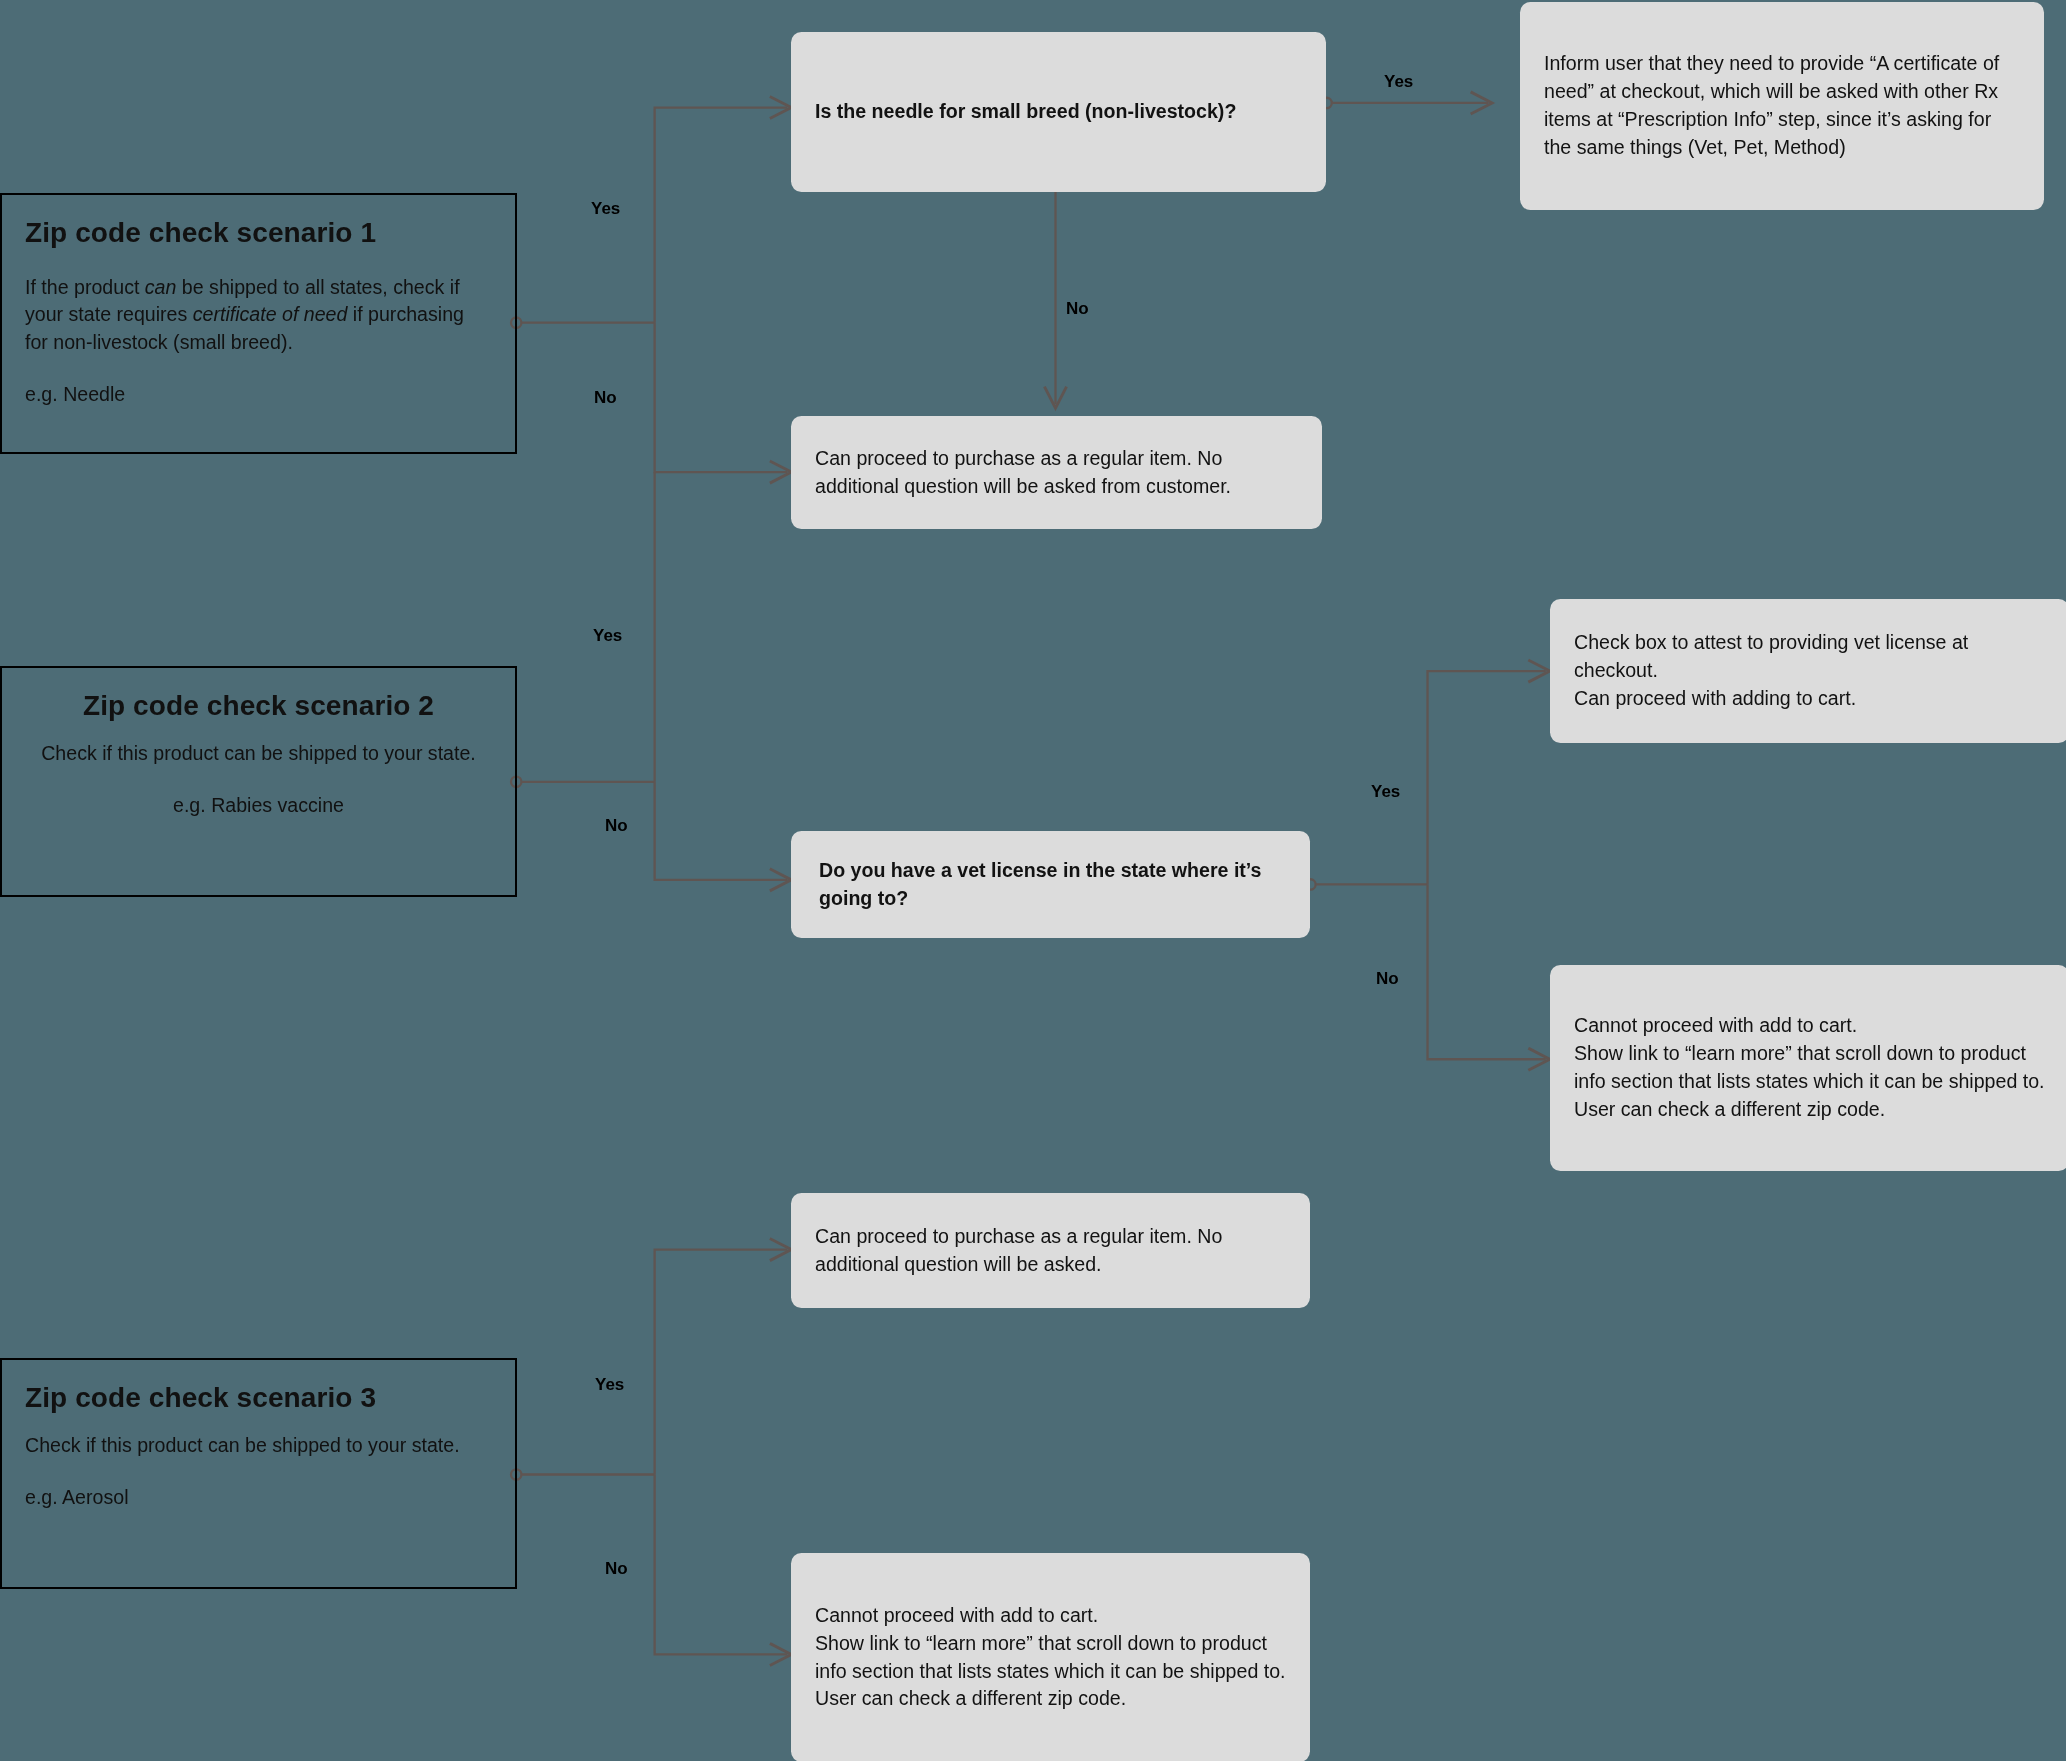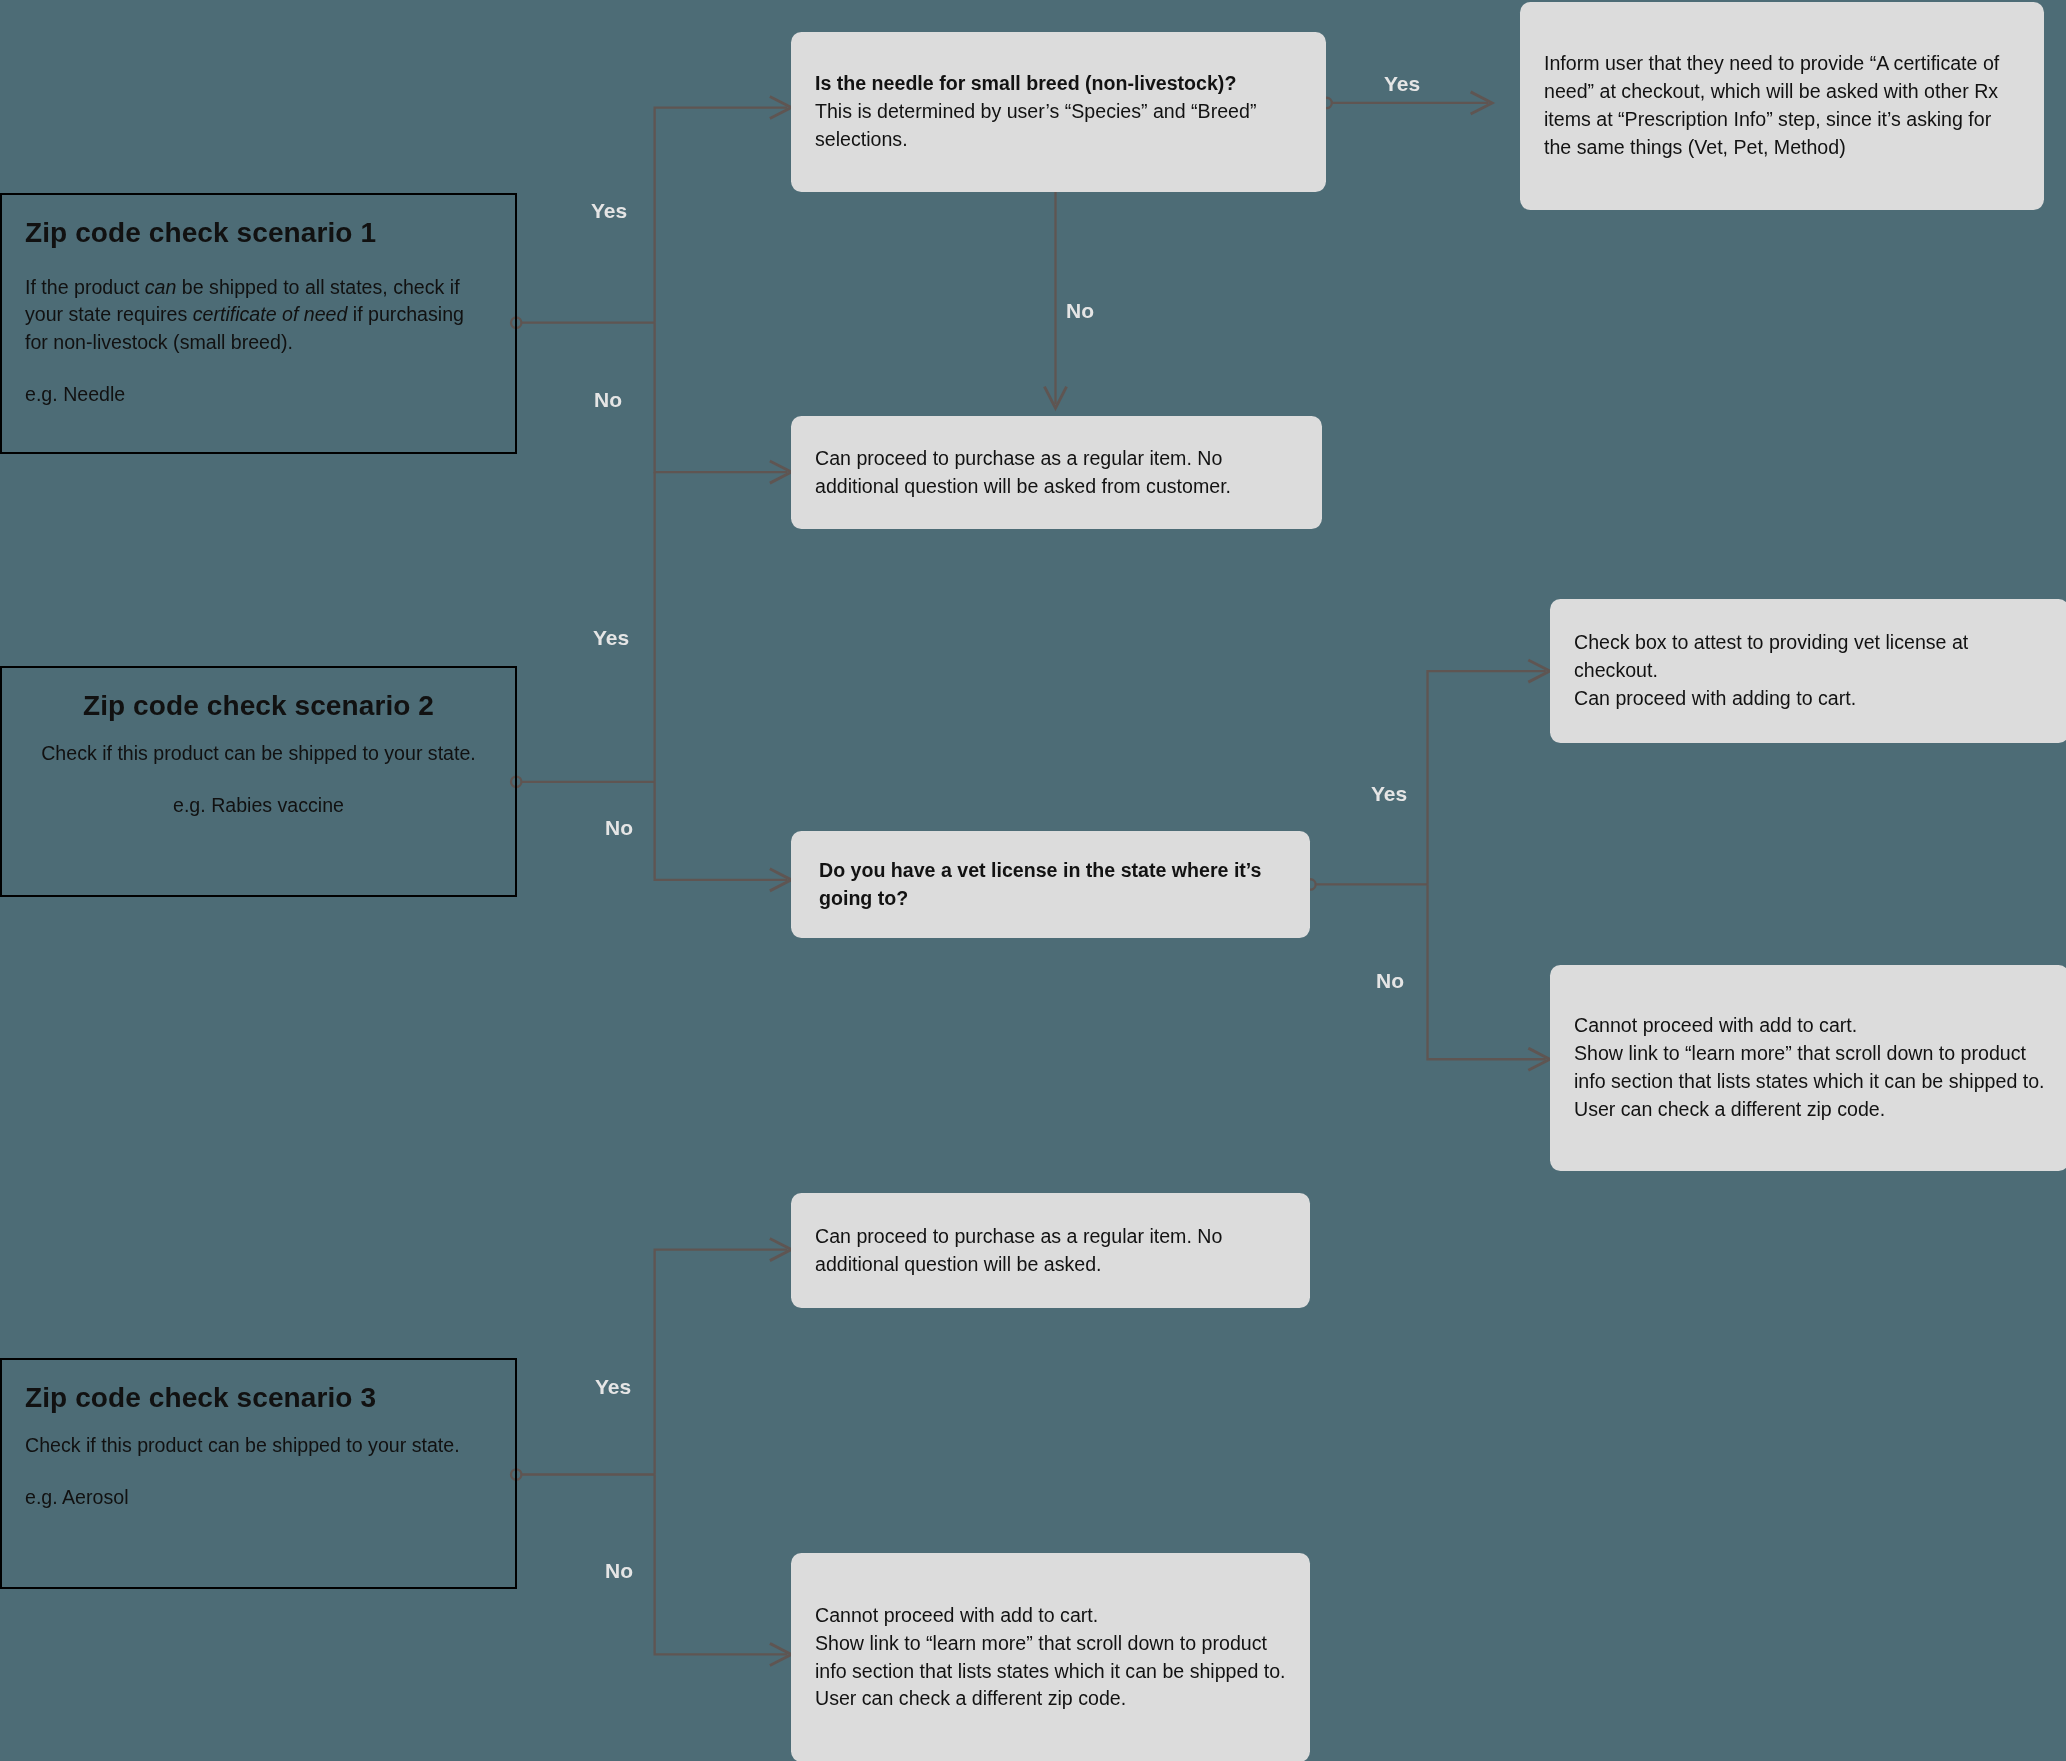--- a/index.html
+++ b/index.html
@@ -52,23 +52,23 @@
   }
   .node .txt {
     font-size: 19.6px;
     line-height: 1.42;
     font-weight: normal;
   }
 
   
   .elabel {
     position: absolute;
-    font-size: 21px;
+    font-size: 17px;
     font-weight: bold;
-    color: #e5e5e5;
+    color: #000000;
     white-space: nowrap;
   }
 
   
   #edges {
     position: absolute;
     left: 0; top: 0;
     width: 2066px; height: 1762px;
     pointer-events: none;
   }
@@ -153,21 +153,20 @@
   </div>
 
   <div class="scenario" style="left:0px; top:1358px; width:517px; height:231px;">
     <div class="title" style="margin-bottom:17.3px;">Zip code check scenario 3</div>
     <div class="body">Check if this product can be shipped to your state.</div>
     <div class="eg">e.g. Aerosol</div>
   </div>
 
   <div class="node" style="left:791px; top:32px; width:535px; height:160px;">
     <div class="strong">Is the needle for small breed (non-livestock)?</div>
-    <div class="txt">This is determined by user’s “Species” and “Breed” selections.</div>
   </div>
 
   <div class="node" style="left:1500px; top:1.7px; width:524px; height:208px;margin-left:20px;">
     <div class="txt">Inform user that they need to provide “A certificate of need” at checkout, which will be asked with other Rx items at “Prescription Info” step, since it’s asking for the same things (Vet, Pet, Method)</div>
   </div>
 
   <div class="node" style="left:791px; top:416px; width:531px; height:113px;">
     <div class="txt">Can proceed to purchase as a regular item. No additional question will be asked from customer.</div>
   </div>
 

